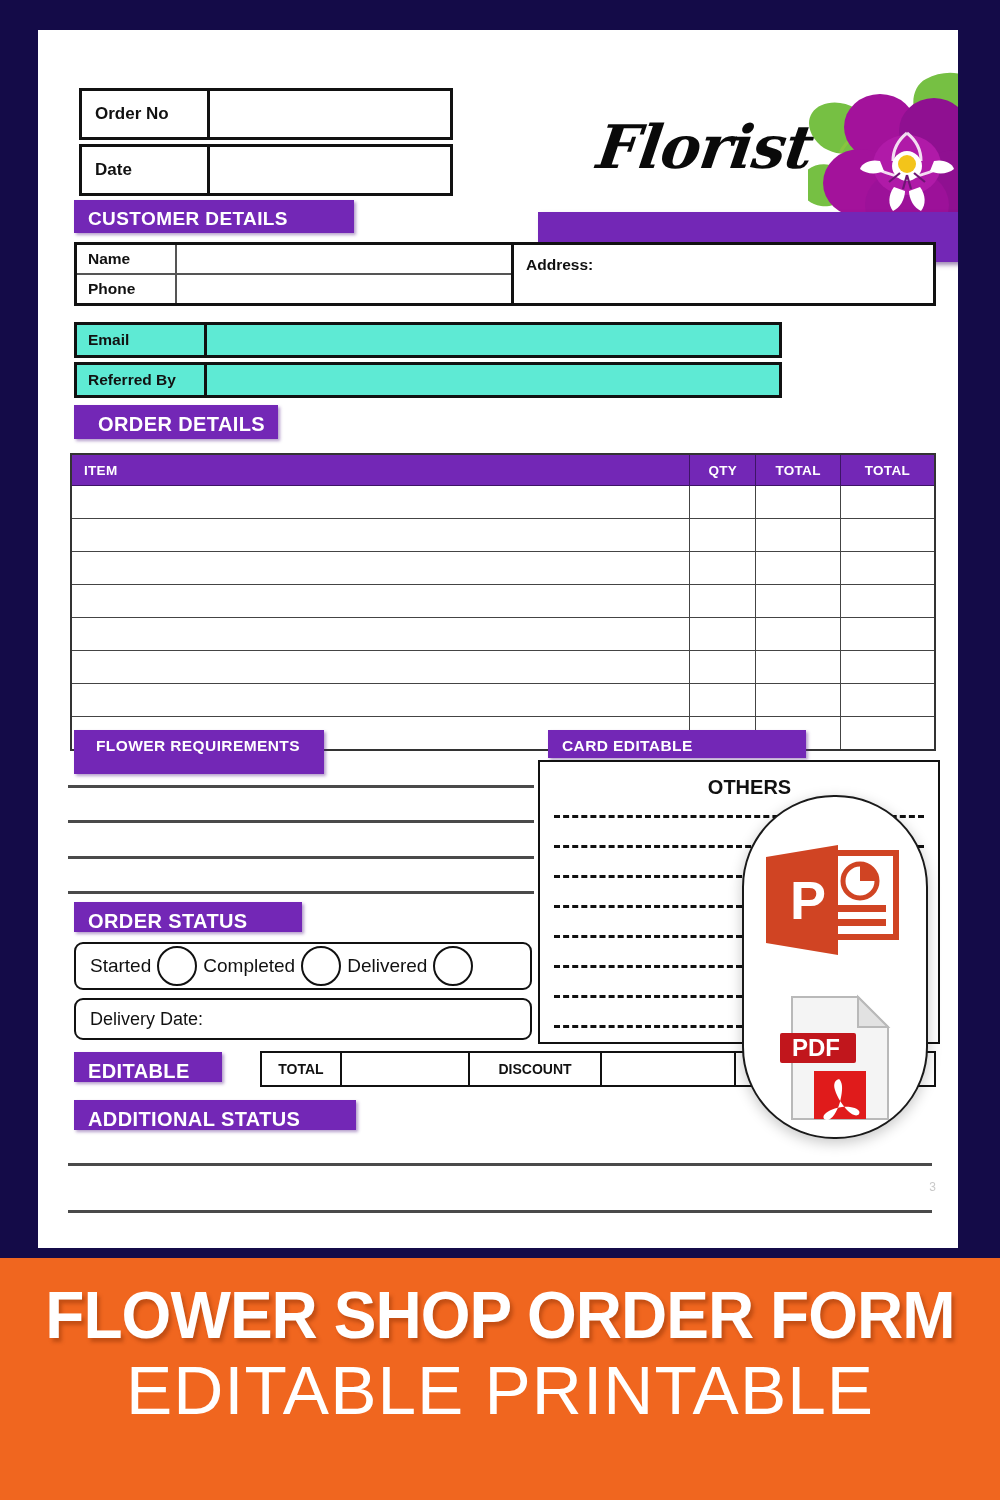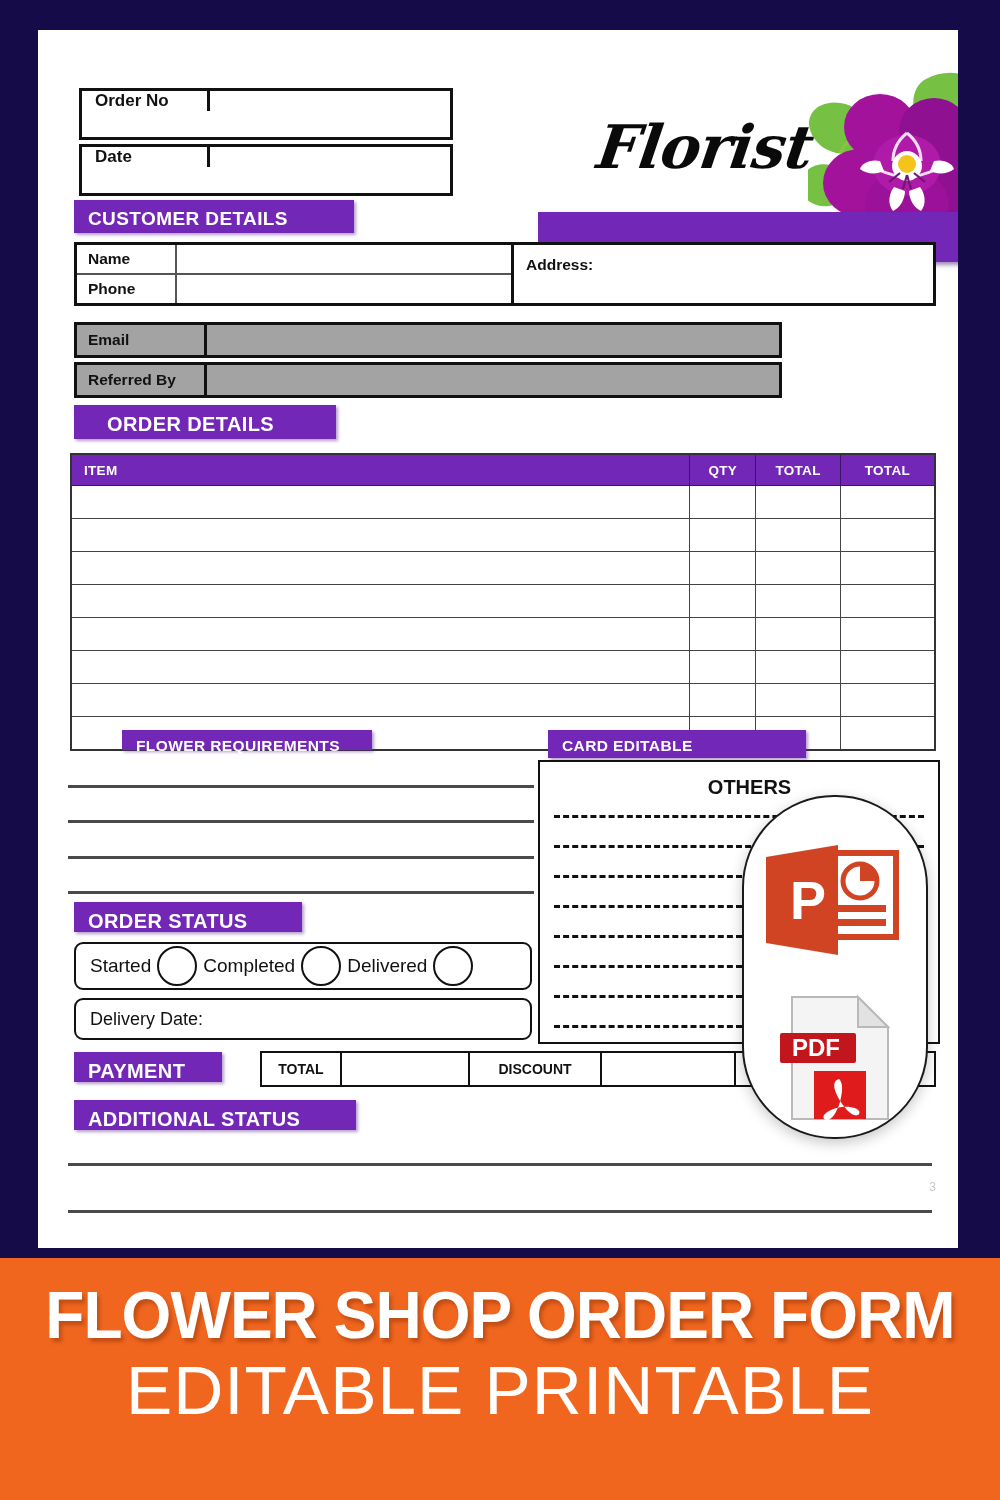--- a/index.html
+++ b/index.html
@@ -19,21 +19,21 @@
 
   
   .tag{
     display:inline-block;background:#7327b6;color:#fff;
     font-weight:bold;letter-spacing:.4px;
     box-shadow:2px 2px 3px rgba(90,40,140,.45);
     line-height:1;
   }
 
   
-  .ordbox{position:absolute;border:3px solid #111;background:#fff;display:flex;flex-direction:column;}
+  .ordbox{position:absolute;border:3px solid #111;background:#fff;display:flex;}
   .ordbox .lab{
     font-weight:bold;font-size:17px;color:#111;display:flex;align-items:center;
     padding-left:13px;border-right:3px solid #111;box-sizing:border-box;
   }
   .ordbox .val{flex:1;}
 
   
   .florist-script{
     position:absolute;left:560px;top:82px;
     font-family:"DejaVu Serif",serif;font-style:italic;font-weight:bold;
@@ -56,21 +56,21 @@
   .cg-row{flex:1;display:flex;}
   .cg-row + .cg-row{border-top:2px solid #555;}
   .cg-lab{
     width:100px;border-right:2px solid #555;box-sizing:border-box;
     display:flex;align-items:center;padding-left:11px;
     font-weight:bold;font-size:15.5px;color:#111;
   }
   .cg-in{flex:1;}
   .cg-right{flex:1;padding:11px 0 0 12px;font-weight:bold;font-size:15.5px;color:#111;}
 
-  .wide-row{position:absolute;border:3px solid #111;display:flex;background:#a3a3a3;box-sizing:border-box;}
+  .wide-row{position:absolute;border:3px solid #111;display:flex;background:#5eead4;box-sizing:border-box;}
   .wide-row .wl{
     width:130px;border-right:3px solid #111;box-sizing:border-box;
     display:flex;align-items:center;padding-left:11px;
     font-weight:bold;font-size:15.5px;color:#111;
   }
   .wide-row .wi{flex:1;}
 
   
   .odt{position:absolute;left:70px;top:453px;width:866px;border:2px solid #333;border-collapse:collapse;background:#fff;}
   .odt th{
@@ -241,21 +241,21 @@
     <div class="wide-row" style="left:36px;top:292px;width:708px;height:36px;">
       <div class="wl">Email</div>
       <div class="wi"></div>
     </div>
 
     <div class="wide-row" style="left:36px;top:332px;width:708px;height:36px;">
       <div class="wl">Referred By</div>
       <div class="wi"></div>
     </div>
 
-    <div class="tag" style="position:absolute;left:36px;top:375px;width:262px;height:34px;font-size:20px;padding-top:9px;padding-left:33px;box-sizing:border-box;">ORDER DETAILS</div>
+    <div class="tag" style="position:absolute;left:36px;top:375px;width:204px;height:34px;font-size:20px;padding-top:9px;padding-left:24px;box-sizing:border-box;">ORDER DETAILS</div>
 
     <table class="odt" style="left:32px;top:423px;width:866px;">
       <thead>
         <tr>
           <th class="item" style="width:614px;">ITEM</th>
           <th style="width:64px;">QTY</th>
           <th style="width:82px;">TOTAL</th>
           <th style="width:92px;">TOTAL</th>
         </tr>
       </thead>
@@ -304,21 +304,21 @@
           </tr>
         <tr>
             <td></td>
             <td></td>
             <td></td>
             <td></td>
           </tr>
       </tbody>
     </table>
 
-    <div class="tag" style="position:absolute;left:36px;top:700px;width:250px;height:20px;font-size:15.5px;padding-top:8px;padding-left:14px;box-sizing:border-box;margin-left:48px;">FLOWER REQUIREMENTS</div>
+    <div class="tag" style="position:absolute;left:36px;top:700px;width:250px;height:44px;font-size:15.5px;padding-top:8px;padding-left:22px;box-sizing:border-box;">FLOWER REQUIREMENTS</div>
 
     <div class="rule" style="left:30px;top:755px;width:466px;"></div>
     <div class="rule" style="left:30px;top:790px;width:466px;"></div>
     <div class="rule" style="left:30px;top:826px;width:466px;"></div>
     <div class="rule" style="left:30px;top:861px;width:466px;"></div>
 
     <div class="tag" style="position:absolute;left:510px;top:700px;width:258px;height:28px;font-size:15.5px;padding-top:8px;padding-left:14px;box-sizing:border-box;">CARD EDITABLE</div>
 
     <div class="cm-box" style="left:500px;top:730px;width:398px;height:280px;">
       <div class="cm-others">OTHERS</div>
@@ -343,21 +343,21 @@
       <span class="circ"></span>
       <span>Delivered</span>
       <span class="circ"></span>
     </div>
 
     <div class="delivery-box" style="left:36px;top:968px;width:458px;height:42px;">
       <span>Delivery Date:</span>
       <span style="margin-left:6px;"></span>
     </div>
 
-    <div class="tag" style="position:absolute;left:36px;top:1022px;width:148px;height:30px;font-size:20px;padding-top:9px;padding-left:14px;box-sizing:border-box;">PAYMENT</div>
+    <div class="tag" style="position:absolute;left:36px;top:1022px;width:148px;height:30px;font-size:20px;padding-top:9px;padding-left:14px;box-sizing:border-box;">EDITABLE</div>
 
     <div class="pay-table" style="left:222px;top:1021px;width:676px;height:36px;">
       <div class="pl" style="width:80px;">TOTAL</div>
       <div class="pv" style="width:128px;"></div>
       <div class="pl" style="width:132px;">DISCOUNT</div>
       <div class="pv" style="width:134px;"></div>
       <div class="pl" style="width:96px;border-right:none;">PAID</div>
       <div class="pv last" style="flex:1;"></div>
     </div>
 

